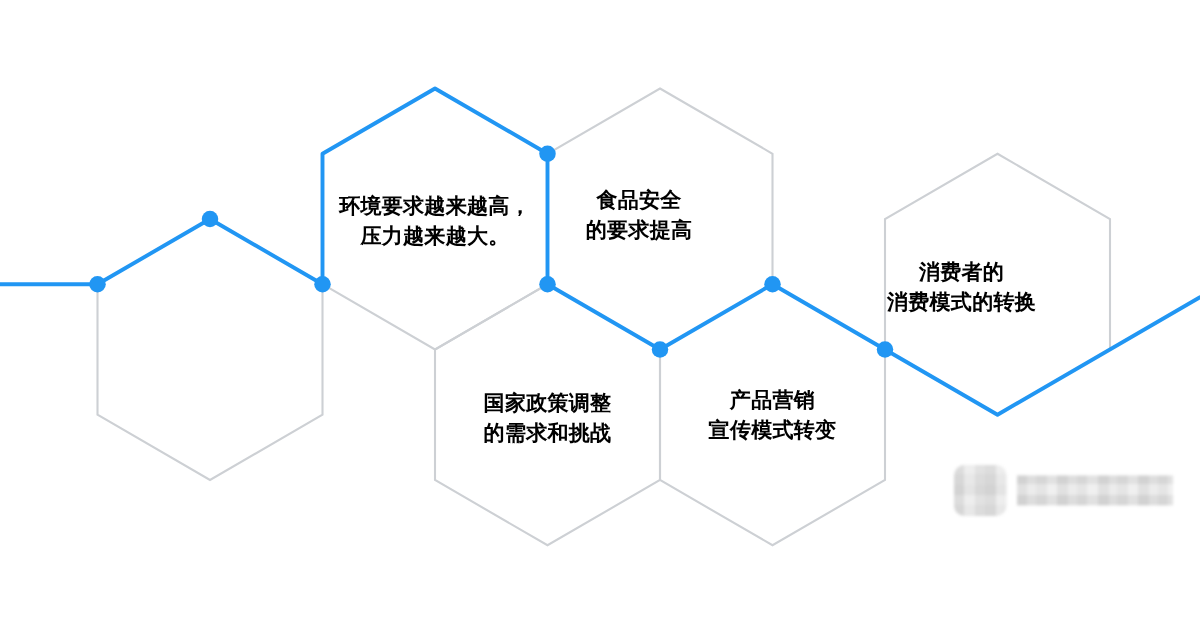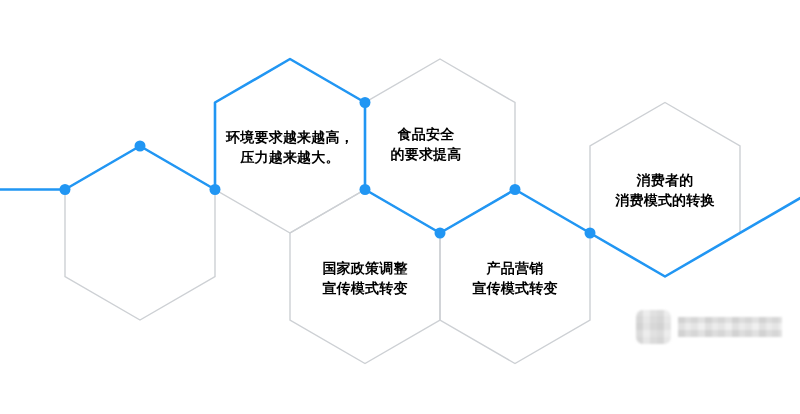--- a/index.html
+++ b/index.html
@@ -32,22 +32,22 @@
     font-weight: 600;
     color: #000000;
     white-space: pre-line;
     letter-spacing: 0.2px;
     pointer-events: none;
   }
   .label-1 { left: 58px;  top: 204px; height: 64px; }
   .label-2 { left: 208px; top: 126px; height: 42px; }
   .label-3 { left: 344px; top: 124px; height: 42px; font-family: Liberation Mono, monospace; }
   .label-4 { left: 283px; top: 257px; height: 42px; }
-  .label-5 { left: 433px; top: 257px; height: 42px; }
-  .label-6 { left: 583px; top: 170px; height: 42px; font-family: Liberation Serif, serif; }
+  .label-5 { left: 433px; top: 257px; height: 42px; font-family: Liberation Serif, serif; }
+  .label-6 { left: 559px; top: 170px; height: 42px; }
   .watermark {
     position: absolute;
     left: 634px;
     top: 307px;
     width: 150px;
     height: 40px;
   }
   .wm-icon {
     position: absolute;
     left: 2px;
@@ -100,21 +100,21 @@
       <circle cx="515" cy="189.5" r="5.5" fill="#2196f3"></circle>
       <circle cx="590" cy="233" r="5.5" fill="#2196f3"></circle>
     </g>
   </svg>
 
   <div class="hex-label label-2">环境要求越来越高，
 压力越来越大。</div>
   <div class="hex-label label-3">食品安全
 的要求提高</div>
   <div class="hex-label label-4">国家政策调整
-宣传模式转变</div>
+的需求和挑战</div>
   <div class="hex-label label-5">产品营销
 宣传模式转变</div>
   <div class="hex-label label-6">消费者的
 消费模式的转换</div>
 
   <div class="watermark">
     <div class="wm-icon"></div>
     <div class="wm-text"></div>
   </div>
 

